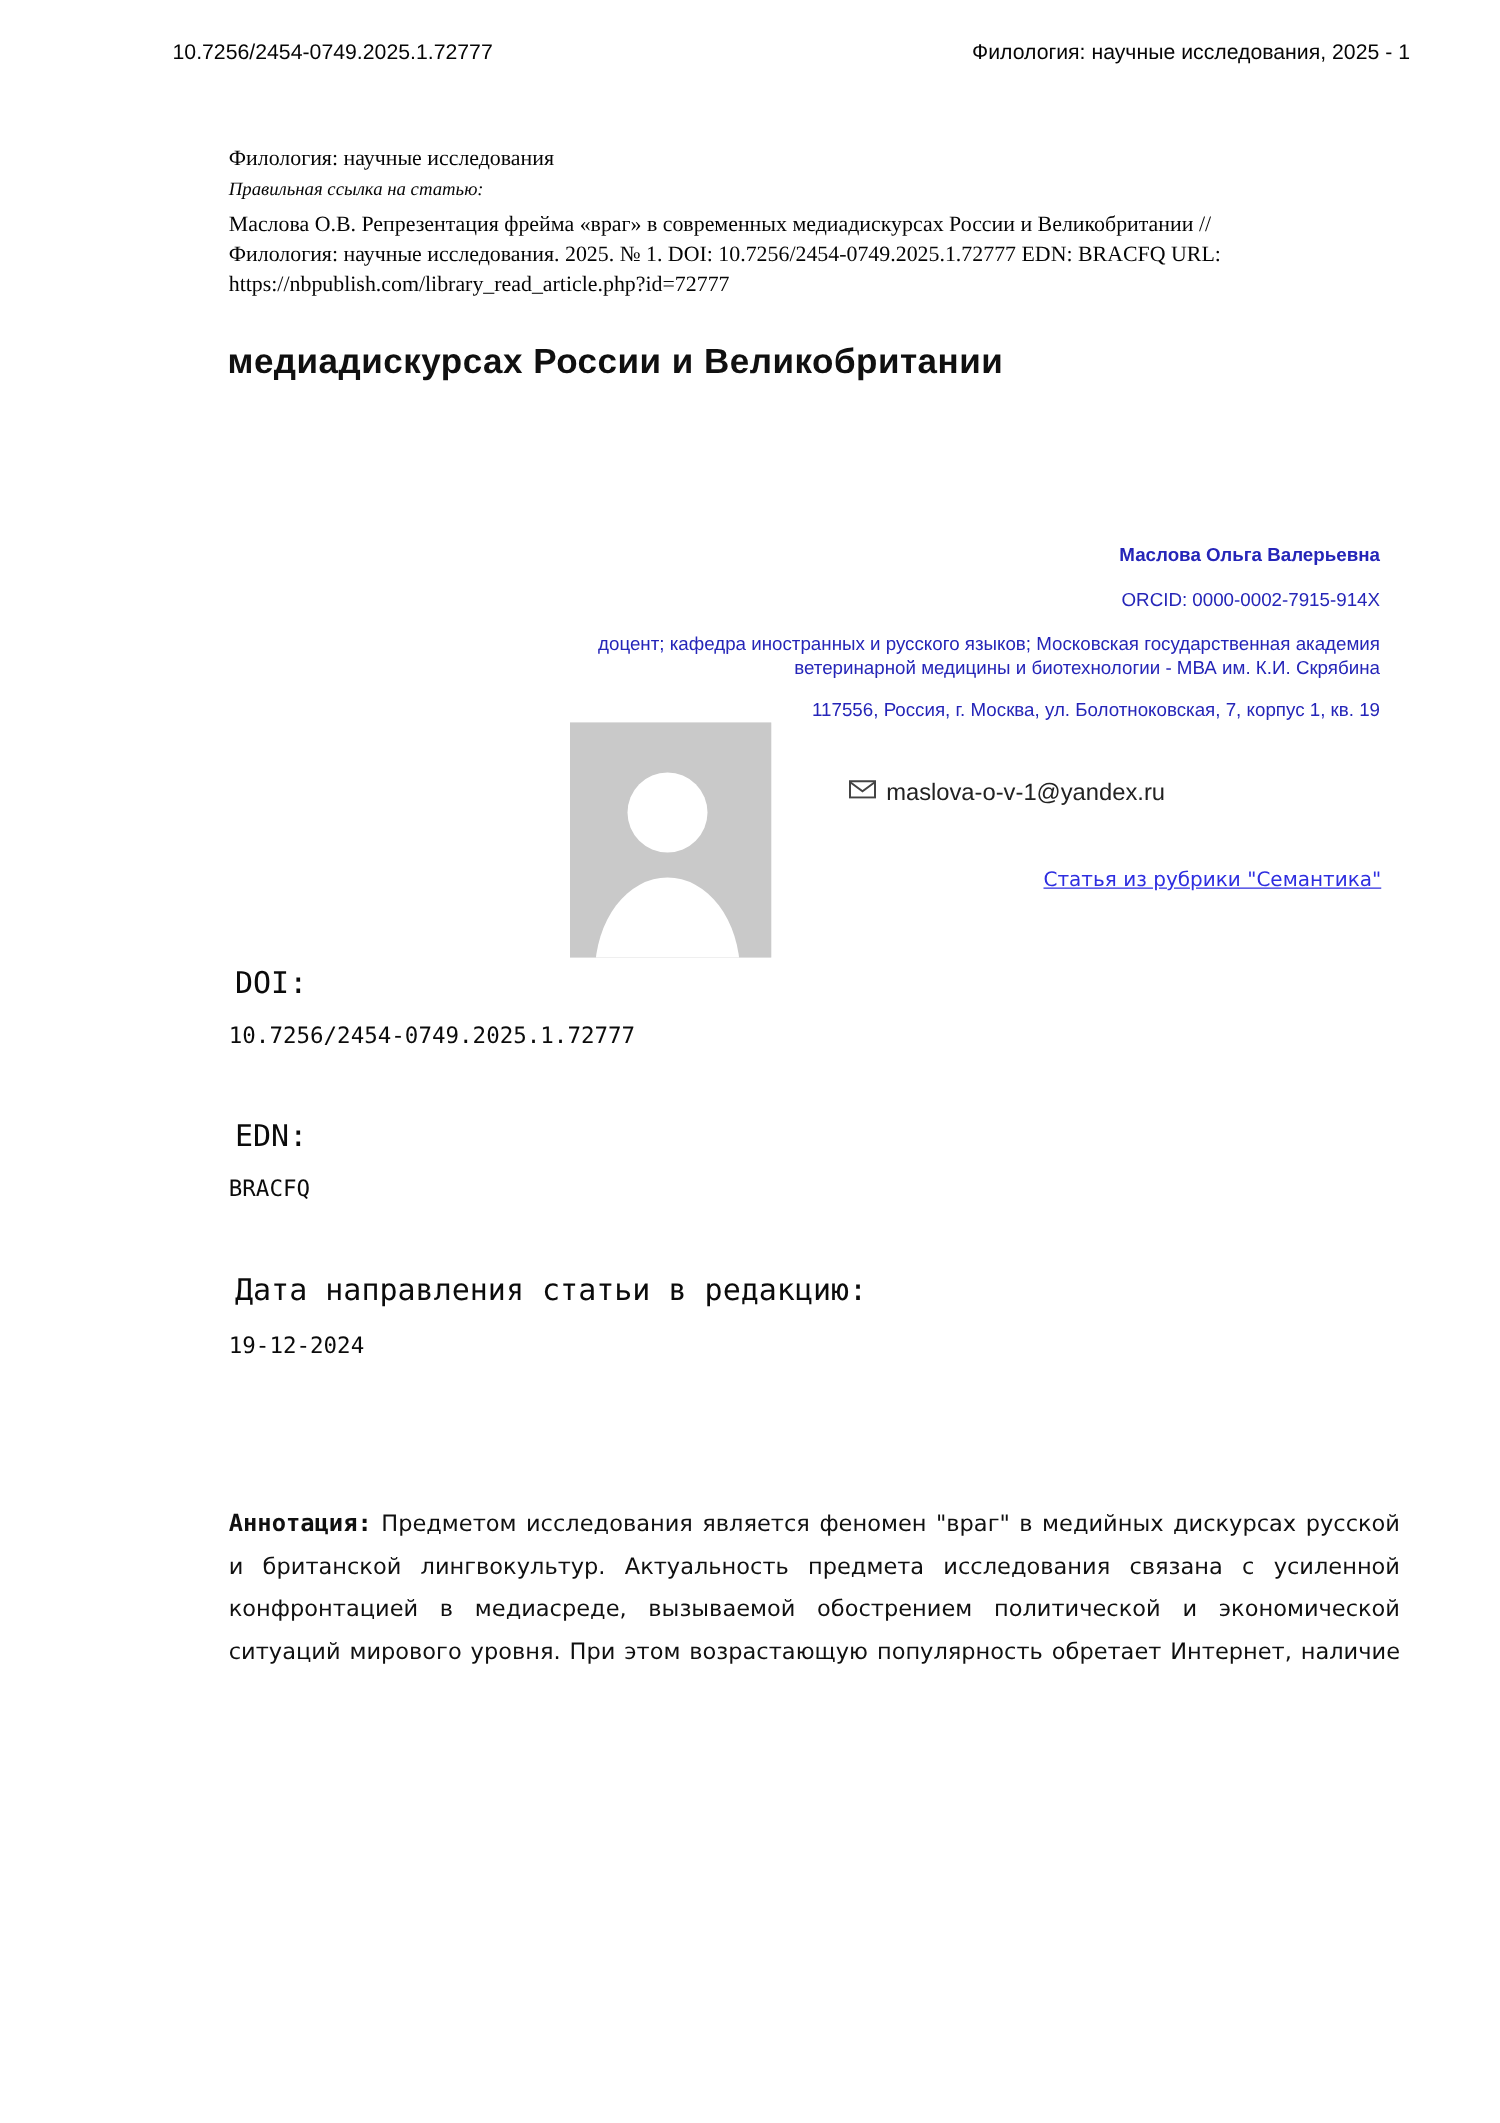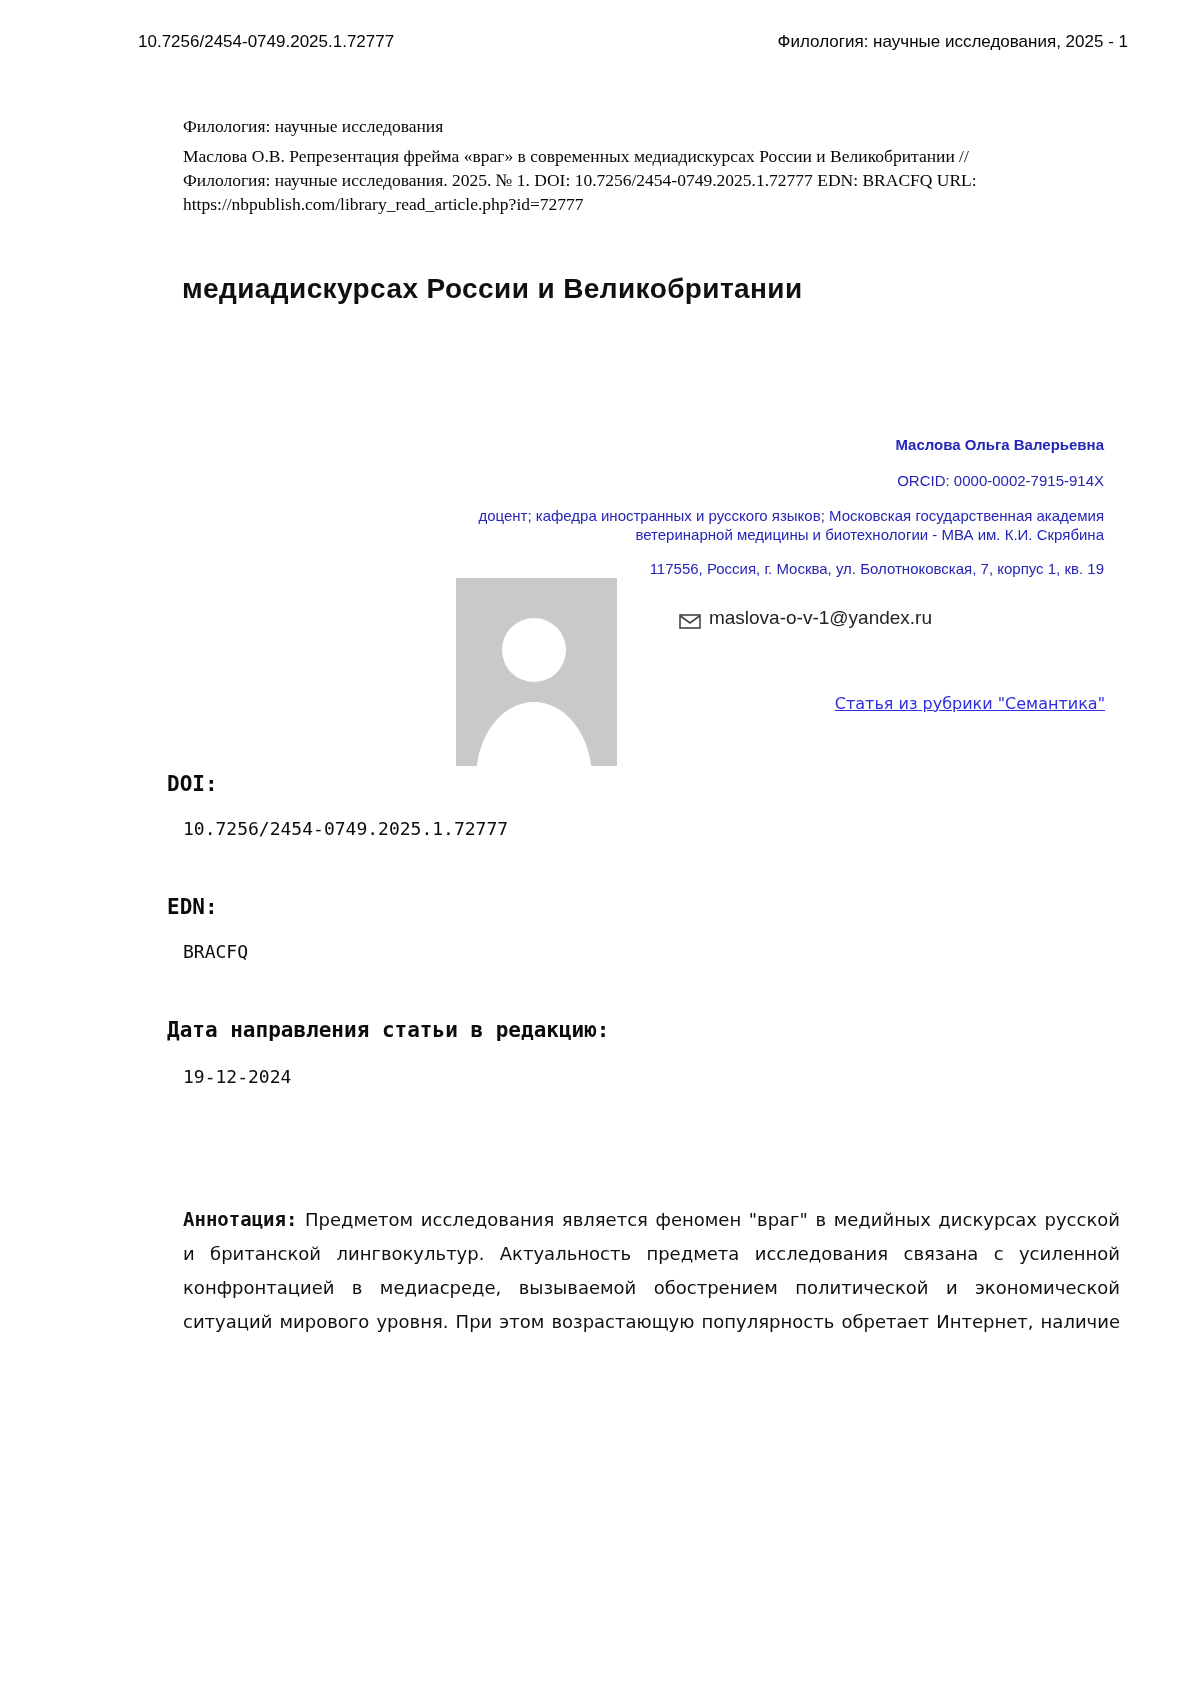--- a/index.html
+++ b/index.html
@@ -35,37 +35,37 @@
     color:var(--author-blue);
   }
   .a-name{font-weight:bold; margin-bottom:17px;}
   .a-orcid{margin-bottom:16px;}
   .a-degree{margin-bottom:18px;}
   .a-affil{margin-bottom:15px;}
   .avatar{flex:none; width:161px; height:188px; margin-left:8px; background:var(--avatar-gray);}
   .avatar svg{display:block;}
   
   .email-row{
-    position:absolute; top:607px; right:268px;
-    display:flex; align-items:flex-end; gap:8px;
+    position:absolute; top:624px; right:268px;
+    display:flex; align-items:flex-start; gap:8px;
     font-family:"Liberation Sans", sans-serif; font-size:19px; color:#222;
   }
   .email-row a{color:#222; text-decoration:none;}
   .env{display:flex; align-items:center;}
   
   .rubric{
     position:absolute; top:694px; right:95px;
     font-family:"DejaVu Sans", sans-serif; font-size:16px;
   }
   .rubric a{color:var(--link-blue); text-decoration:underline;}
   
   .k{
-    position:absolute; left:167px;
-    font-family:"DejaVu Sans Mono", monospace; font-weight:bold;
-    font-size:21px; color:#0b0b0b;
+    position:absolute; left:188px;
+    font-family:"DejaVu Sans Mono", monospace; font-weight:normal;
+    font-size:24px; color:#0b0b0b;
   }
   .v{
     position:absolute; left:183px;
     font-family:"DejaVu Sans Mono", monospace;
     font-size:18px; color:#0b0b0b;
   }
   .doi-k{top:772px;} .doi-v{top:818px;}
   .edn-k{top:895px;} .edn-v{top:941px;}
   .date-k{top:1018px;} .date-v{top:1066px;}
   
@@ -86,20 +86,21 @@
 
 <div class="page">
 
   <div class="hdr">
     <span>10.7256/2454-0749.2025.1.72777</span>
     <span>Филология: научные исследования, 2025 - 1</span>
   </div>
 
   <div class="citation">
     <div class="cit-journal">Филология: научные исследования</div>
+    <div class="cit-label">Правильная ссылка на статью:</div>
     <div class="cit-line">Маслова О.В. Репрезентация фрейма «враг» в современных медиадискурсах России и Великобритании //</div>
     <div class="cit-line">Филология: научные исследования. 2025. № 1. DOI: 10.7256/2454-0749.2025.1.72777 EDN: BRACFQ URL:</div>
     <div class="cit-line">https://nbpublish.com/library_read_article.php?id=72777</div>
   </div>
 
   <h1 class="title">
     <div>медиадискурсах России и Великобритании</div>
   </h1>
 
   <div class="author">

